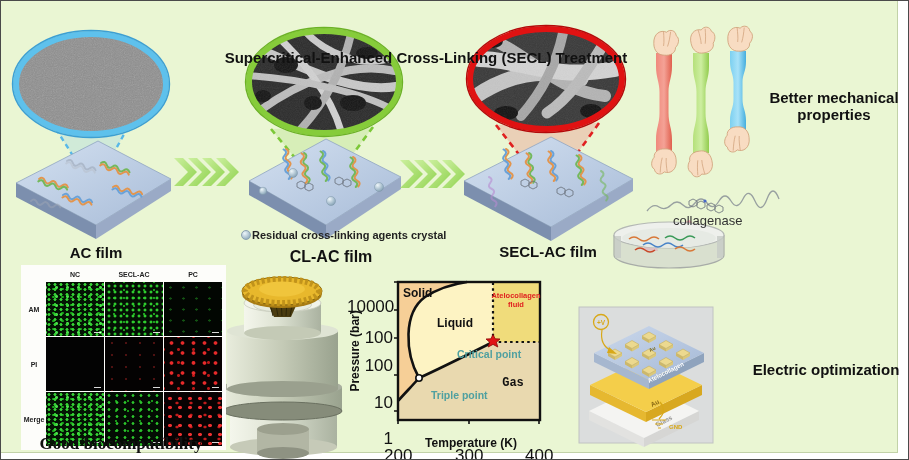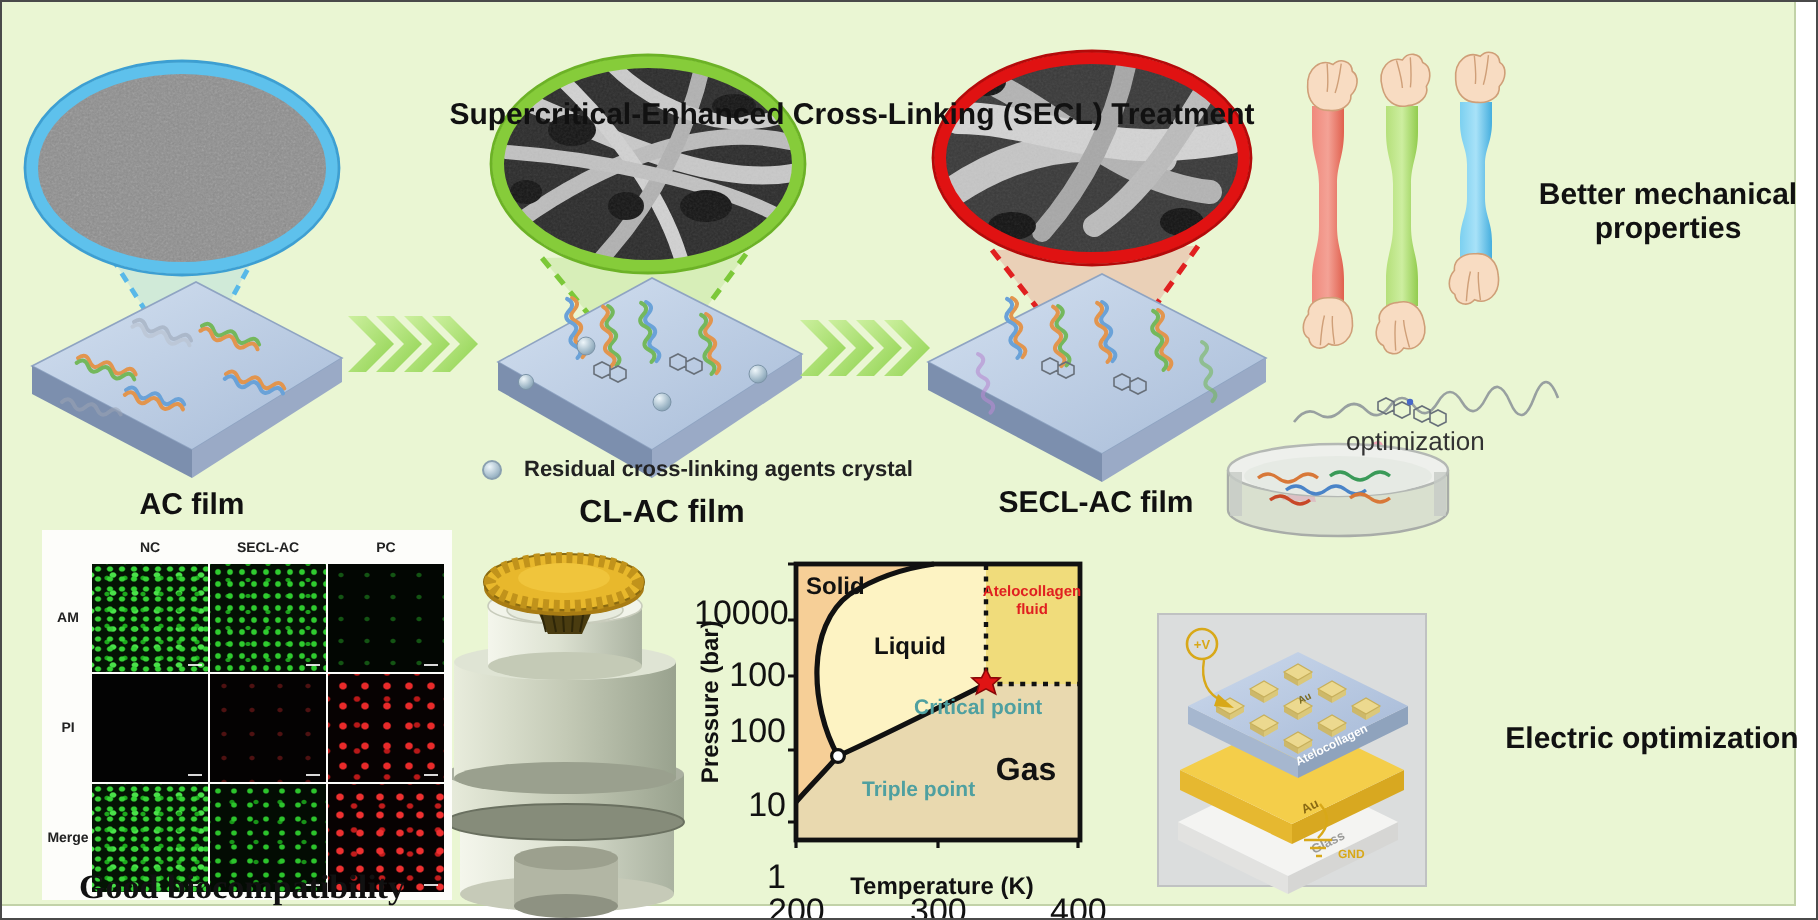--- a/index.html
+++ b/index.html
@@ -4,21 +4,21 @@
 <style>
   html,body{margin:0;padding:0;background:#ffffff;font-family:"Liberation Sans","DejaVu Sans",sans-serif;}
   #fig{position:relative;width:909px;height:460px;background:#ffffff;border:1px solid #4a4a4a;box-sizing:border-box;overflow:hidden;}
   #green{position:absolute;left:0;top:0;width:896px;height:451px;background:#eaf6d3;border-right:1px solid #c2d2a8;border-bottom:1px solid #c2d2a8;}
   .abs{position:absolute;}
   .cap{font-weight:bold;color:#111;text-align:center;line-height:1.15;}
   #title{left:145px;top:16px;width:560px;font-size:15px;margin-top:32px;}
   #lbl-ac{left:40px;top:243px;width:110px;font-size:15px;}
   #lbl-cl{left:262px;top:247px;width:136px;font-size:16px;}
   #lbl-secl{left:478px;top:242px;width:138px;font-size:15px;}
-  #legend{left:240px;top:228px;display:flex;align-items:center;gap:11px;}
+  #legend{left:240px;top:228px;display:flex;align-items:center;gap:1px;}
   #legend .txt{font-size:11px;font-weight:bold;color:#222;}
   .sphere-dot{width:10px;height:10px;border-radius:50%;background:radial-gradient(circle at 35% 30%,#eef6fa,#9db6c6 70%,#7e99ac);border:1px solid #8aa0b0;box-sizing:border-box;}
   #txt-mech{left:760px;top:88px;width:146px;font-size:15px;}
   #txt-degr{left:744px;top:222px;width:165px;font-size:14px;}
   #txt-elec{left:745px;top:360px;width:160px;font-size:15px;}
   #txt-coll{left:672px;top:212px;font-size:13px;color:#333;}
   
   #bio{left:20px;top:264px;background:#fdfdfa;padding:3px 4px 4px 2px;}
   #bio .grid{display:grid;grid-template-columns:22px 58px 58px 58px;grid-template-rows:13px 54px 54px 54px;gap:1px;}
   #bio .hd{font-size:7px;font-weight:bold;color:#222;text-align:center;align-self:center;}
@@ -34,21 +34,21 @@
   .r-dots{background-color:#070202;background-image:radial-gradient(#e82a2a 1.5px,transparent 2.3px),radial-gradient(#b81818 1.2px,transparent 2px);background-size:11px 10px,15px 13px;background-position:2px 1px,7px 6px;}
   .r-dots2{background-color:#070202;background-image:radial-gradient(#ee3030 1.5px,transparent 2.3px),radial-gradient(#c01c1c 1.2px,transparent 2px);background-size:10px 9px,14px 12px;background-position:1px 2px,6px 5px;}
   #bio-cap{left:15px;top:433px;width:210px;font-size:17px;font-family:Liberation Serif, serif;}
   
   .tick{font-size:17px;font-weight:normal;color:#111;margin-top:24px;}
   .ytick{left:346px;width:46px;text-align:right;}
   #ylab{left:285px;top:343px;width:140px;font-size:12px;transform:rotate(-90deg);}
   #xlab{left:390px;top:436px;width:160px;font-size:12px;}
   #rg-solid{left:402px;top:286px;width:50px;font-size:12px;text-align:left;}
   #rg-liquid{left:424px;top:316px;width:60px;font-size:12px;}
-  #rg-gas{left:492px;top:376px;width:40px;font-size:16px;}
+  #rg-gas{left:492px;top:376px;width:40px;font-size:12px;font-family:Liberation Mono, monospace;}
   #rg-sc{left:489px;top:291px;width:52px;font-size:7.5px;color:#e02020;}
   .ptlbl{font-size:10.5px;font-weight:bold;color:#4fa0a0;text-align:left;}
   #pt-crit{left:456px;top:347px;width:80px;}
   #pt-trip{left:430px;top:388px;width:70px;}
 </style>
 </head>
 <body>
 
 <div id="fig">
   <div id="green"></div>
@@ -431,21 +431,21 @@
 
   <div class="abs cap" id="title">Supercritical-Enhanced Cross-Linking (SECL) Treatment</div>
   <div class="abs cap" id="lbl-ac">AC film</div>
   <div class="abs cap" id="lbl-cl">CL-AC film</div>
   <div class="abs cap" id="lbl-secl">SECL-AC film</div>
   <div class="abs" id="legend">
     <span class="sphere-dot"></span>
     <span class="txt">Residual cross-linking agents crystal</span>
   </div>
   <div class="abs cap" id="txt-mech">Better mechanical properties</div>
-  <div class="abs" id="txt-coll">optimization</div>
+  <div class="abs" id="txt-coll">collagenase</div>
   <div class="abs cap" id="txt-elec">Electric optimization</div>
 
   <div class="abs" id="bio">
     <div class="grid">
       <div></div>
       <div class="hd">NC</div>
       <div class="hd">SECL-AC</div>
       <div class="hd">PC</div>
 
       <div class="rl">AM</div>

